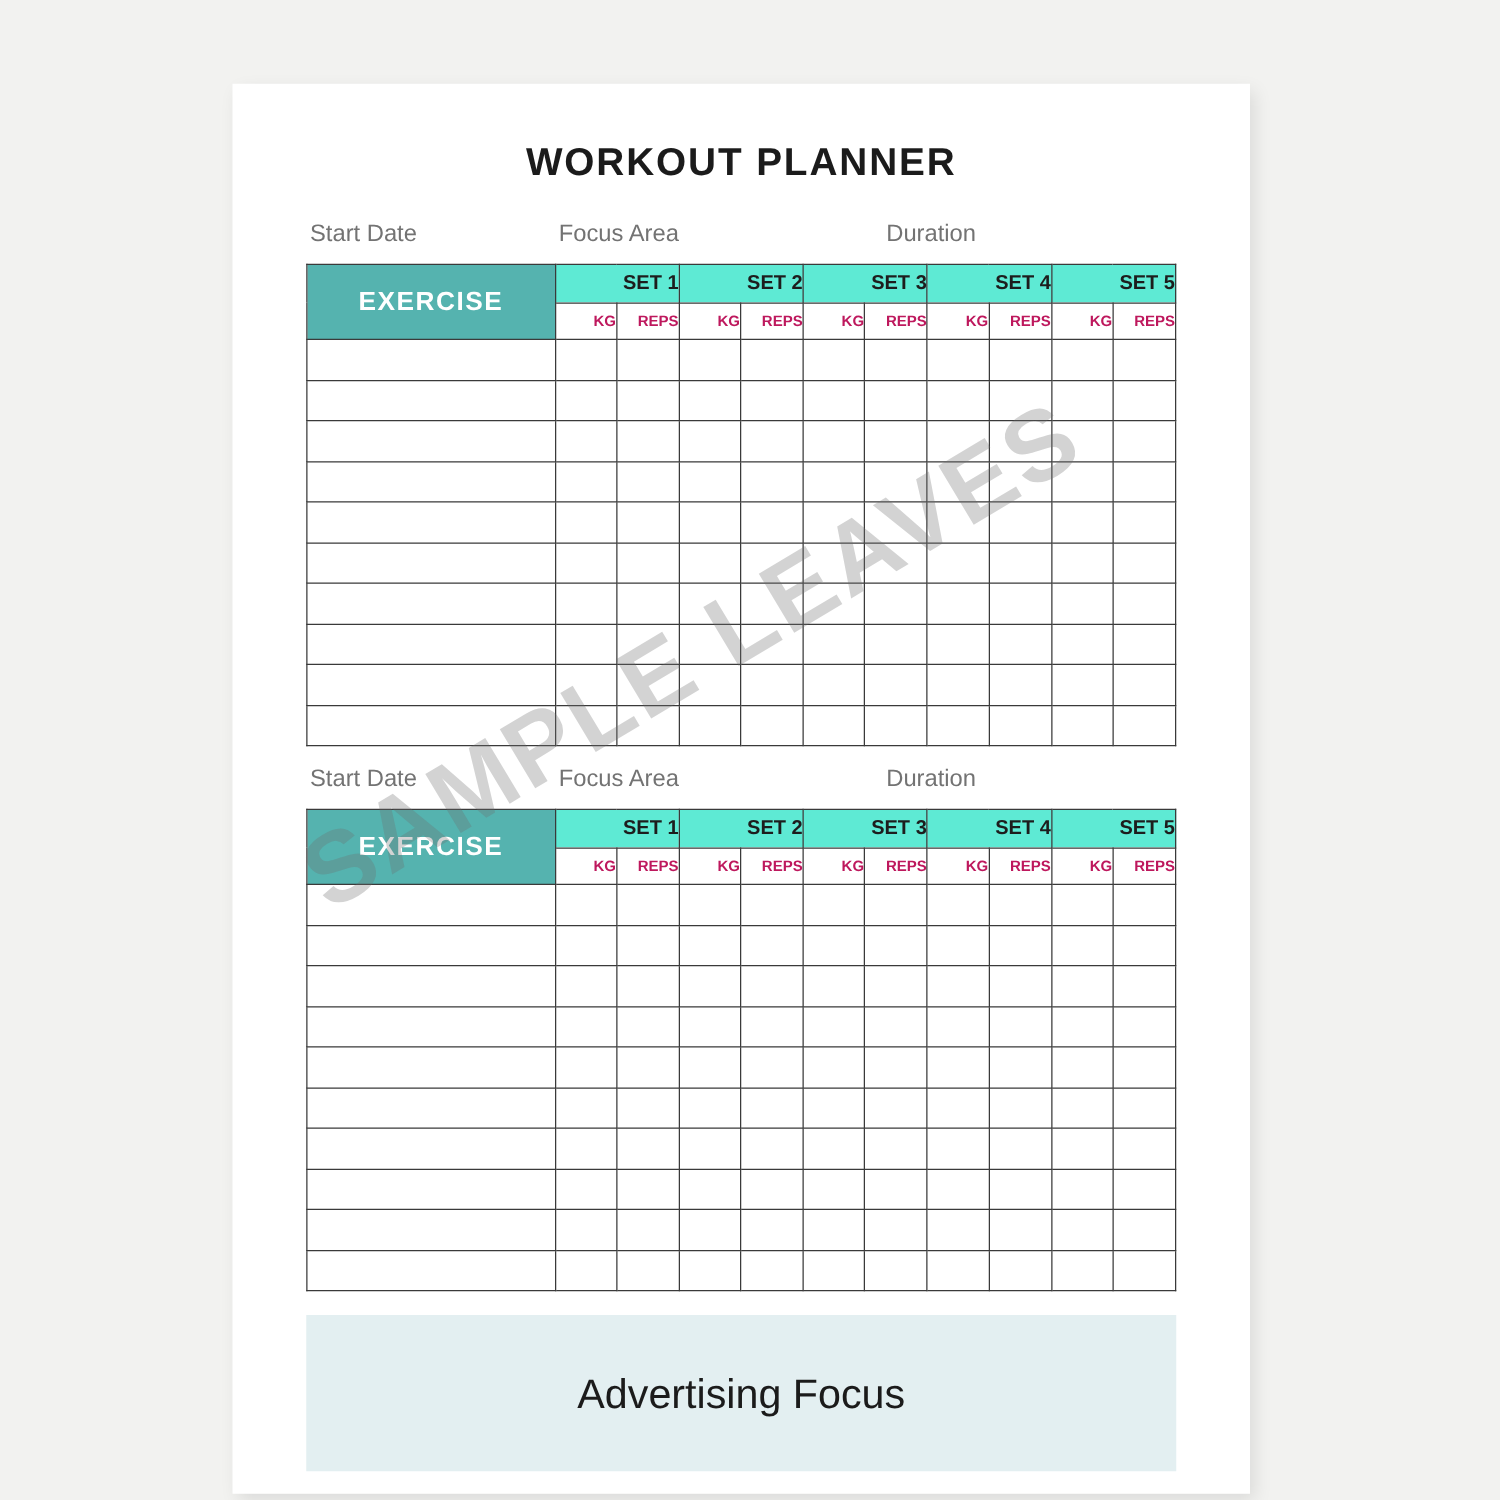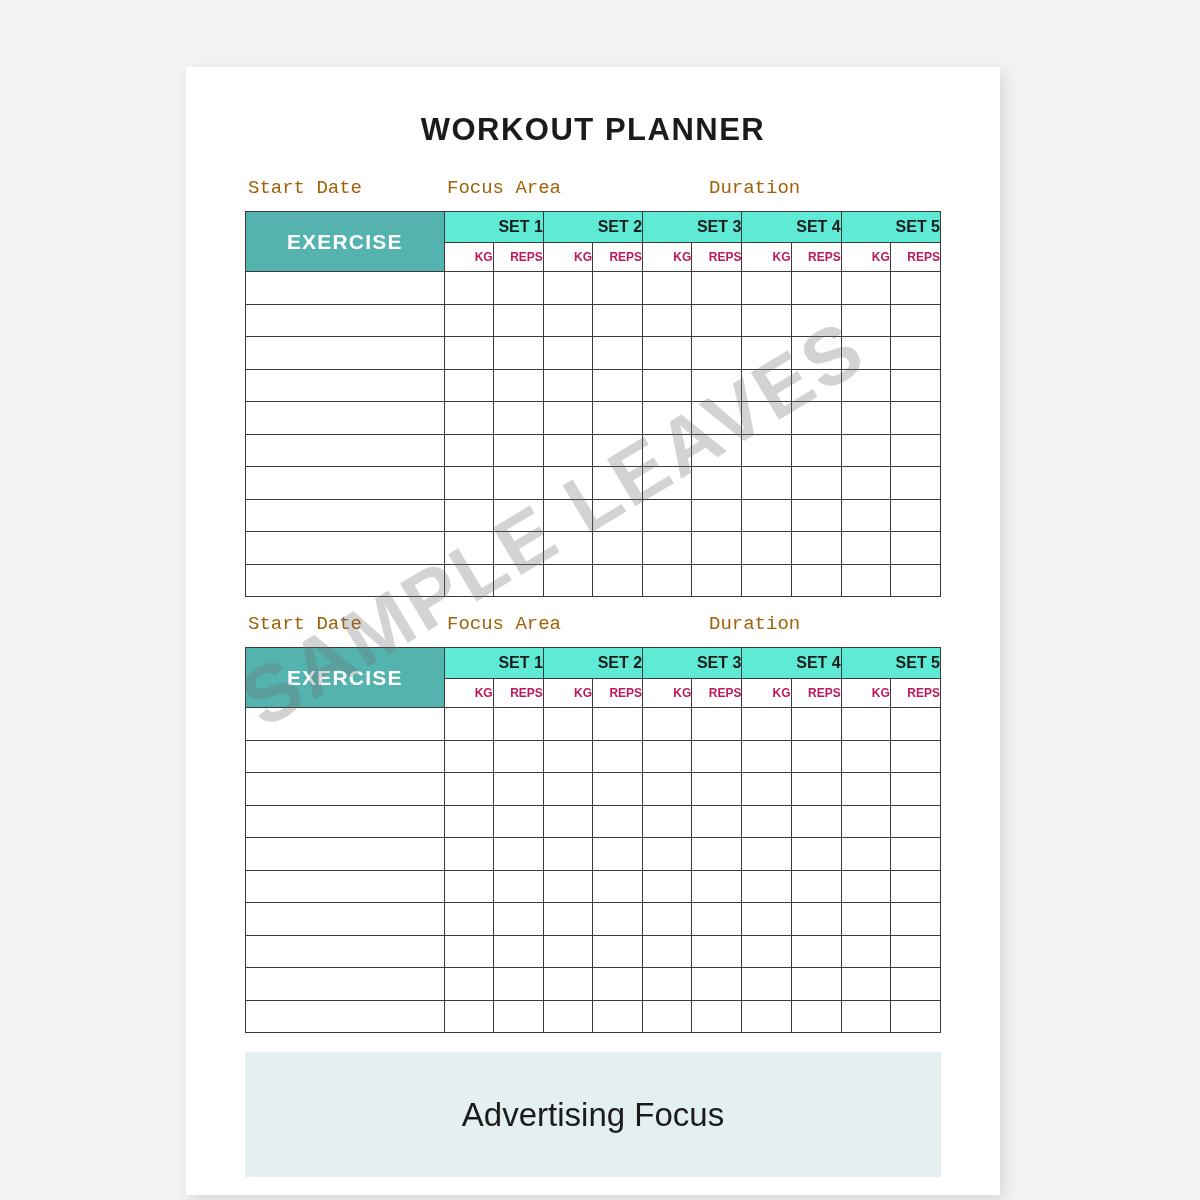--- a/index.html
+++ b/index.html
@@ -39,22 +39,21 @@
     left: 59px;
     width: 696px;
   }
   .block-1 { top: 110px; }
   .block-2 { top: 546px; }
 
   .field-row {
     position: relative;
     height: 34px;
     font-size: 19px;
-    color: #a16207;
-    font-family: Liberation Mono, monospace;
+    color: #737373;
   }
   .field-row span {
     position: absolute;
     top: 0;
   }
   .f-start { left: 3px; }
   .f-focus { left: 202px; }
   .f-duration { left: 464px; }
 
   table.planner {

